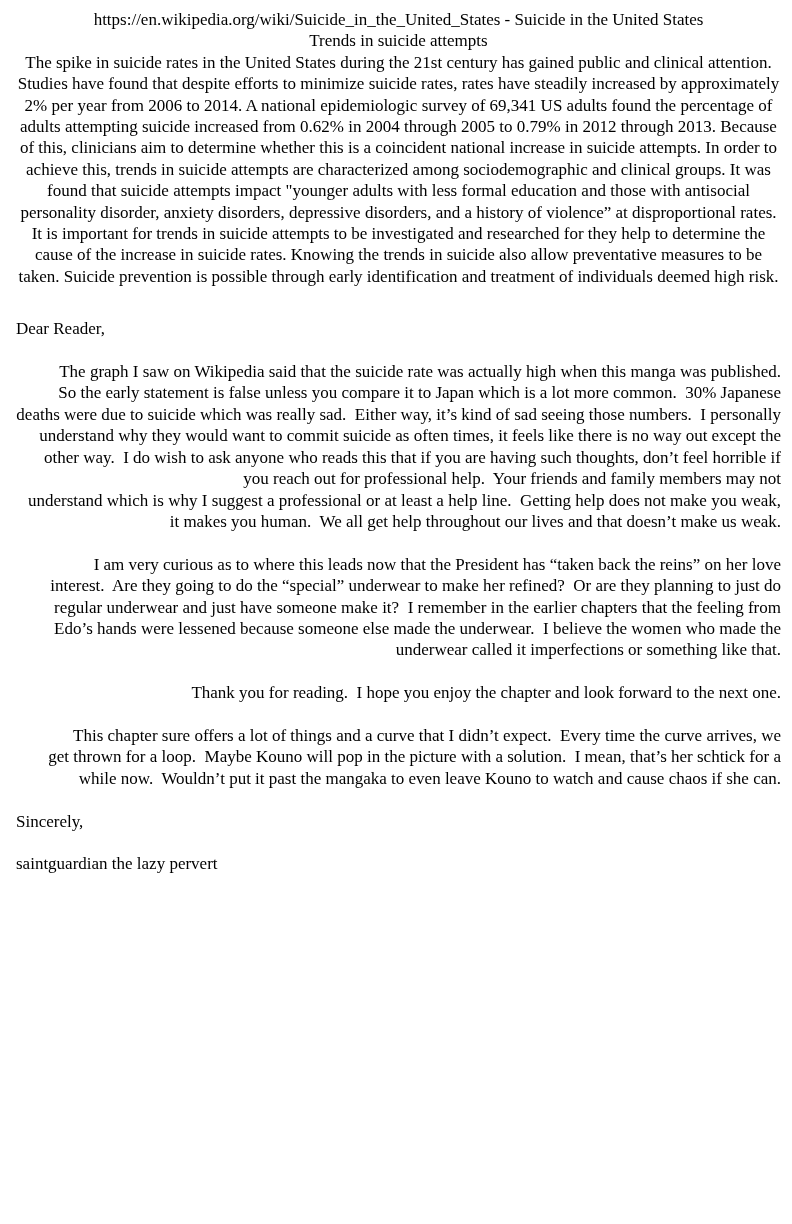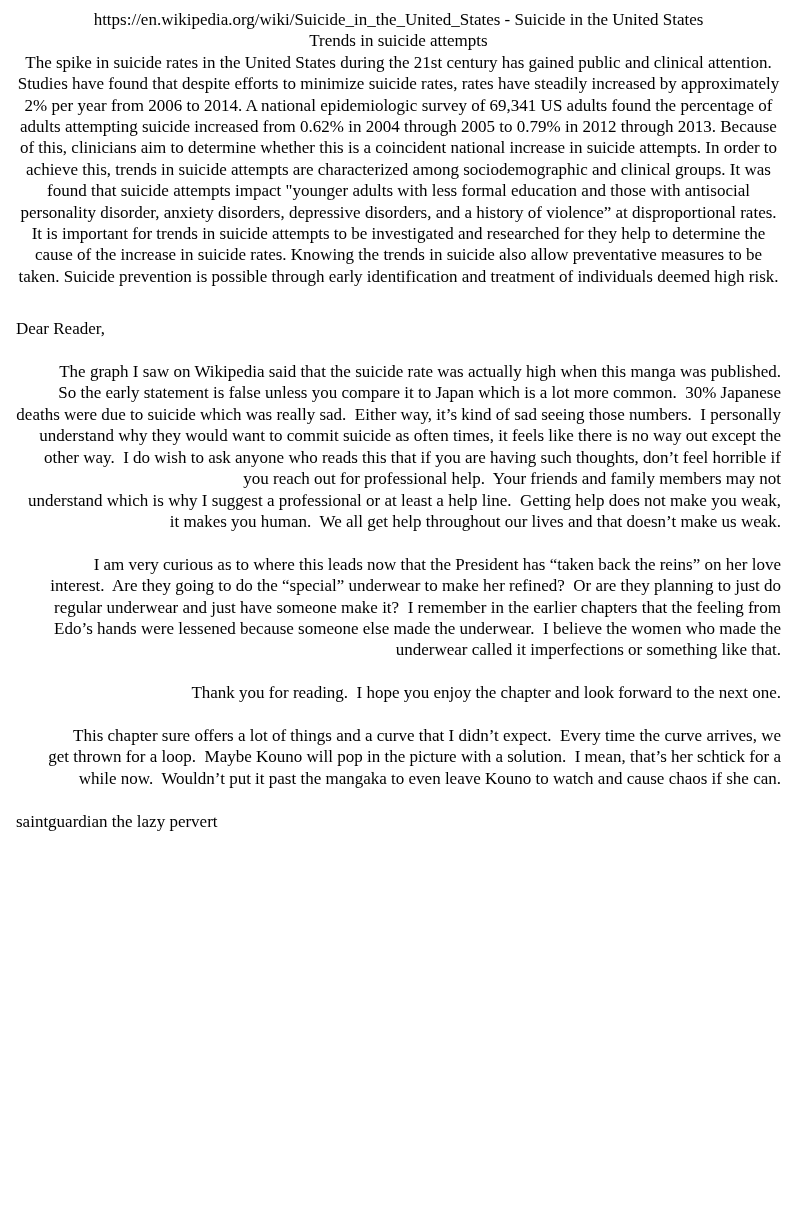--- a/index.html
+++ b/index.html
@@ -69,19 +69,20 @@
 
     <p class="body-para pre">The graph I saw on Wikipedia said that the suicide rate was actually high when this manga was published.  So the early statement is false unless you compare it to Japan which is a lot more common.  30% Japanese deaths were due to suicide which was really sad.  Either way, it’s kind of sad seeing those numbers.  I personally understand why they would want to commit suicide as often times, it feels like there is no way out except the other way.  I do wish to ask anyone who reads this that if you are having such thoughts, don’t feel horrible if you reach out for professional help.  Your friends and family members may not
 understand which is why I suggest a professional or at least a help line.  Getting help does not make you weak, it makes you human.  We all get help throughout our lives and that doesn’t make us weak.</p>
 
     <p class="body-para pre">I am very curious as to where this leads now that the President has “taken back the reins” on her love interest.  Are they going to do the “special” underwear to make her refined?  Or are they planning to just do regular underwear and just have someone make it?  I remember in the earlier chapters that the feeling from Edo’s hands were lessened because someone else made the underwear.  I believe the women who made the underwear called it imperfections or something like that.</p>
 
     <p class="body-para pre">Thank you for reading.  I hope you enjoy the chapter and look forward to the next one.</p>
 
     <p class="body-para pre">This chapter sure offers a lot of things and a curve that I didn’t expect.  Every time the curve arrives, we get thrown for a loop.  Maybe Kouno will pop in the picture with a solution.  I mean, that’s her schtick for a while now.  Wouldn’t put it past the mangaka to even leave Kouno to watch and cause chaos if she can.</p>
 
+    <p class="closing pre">Sincerely,</p>
 
     <p class="signature">
       <span class="sig-line pre">saintguardian the lazy pervert</span>
     </p>
   </div>
 
 </div>
 
 </body></html>

